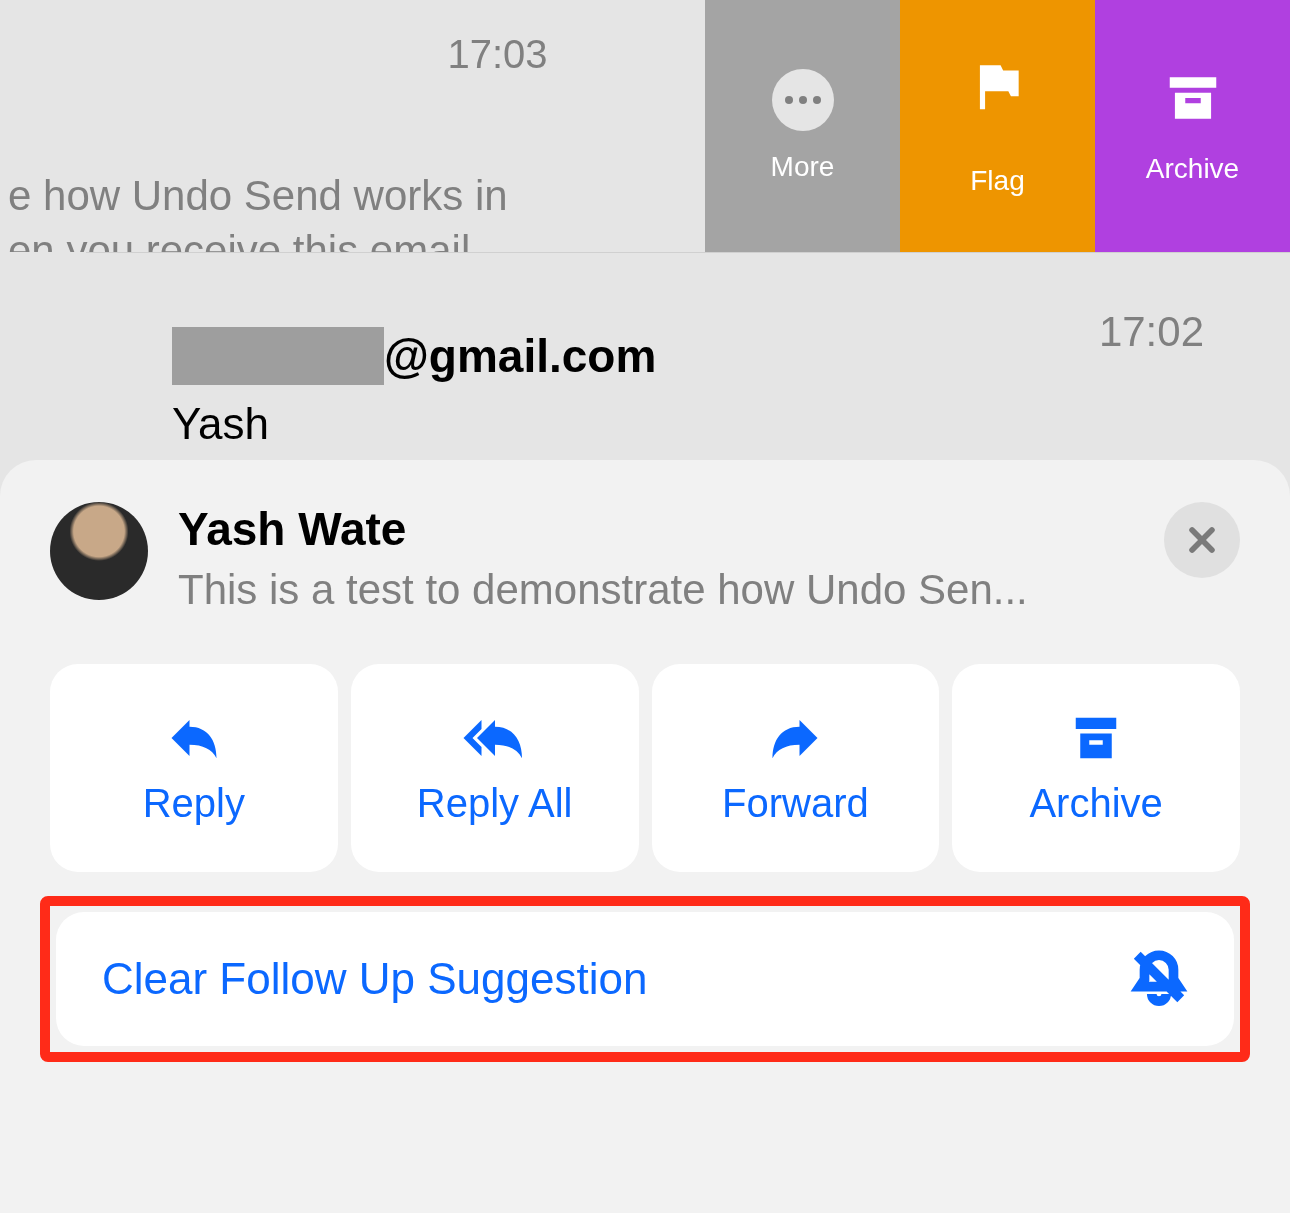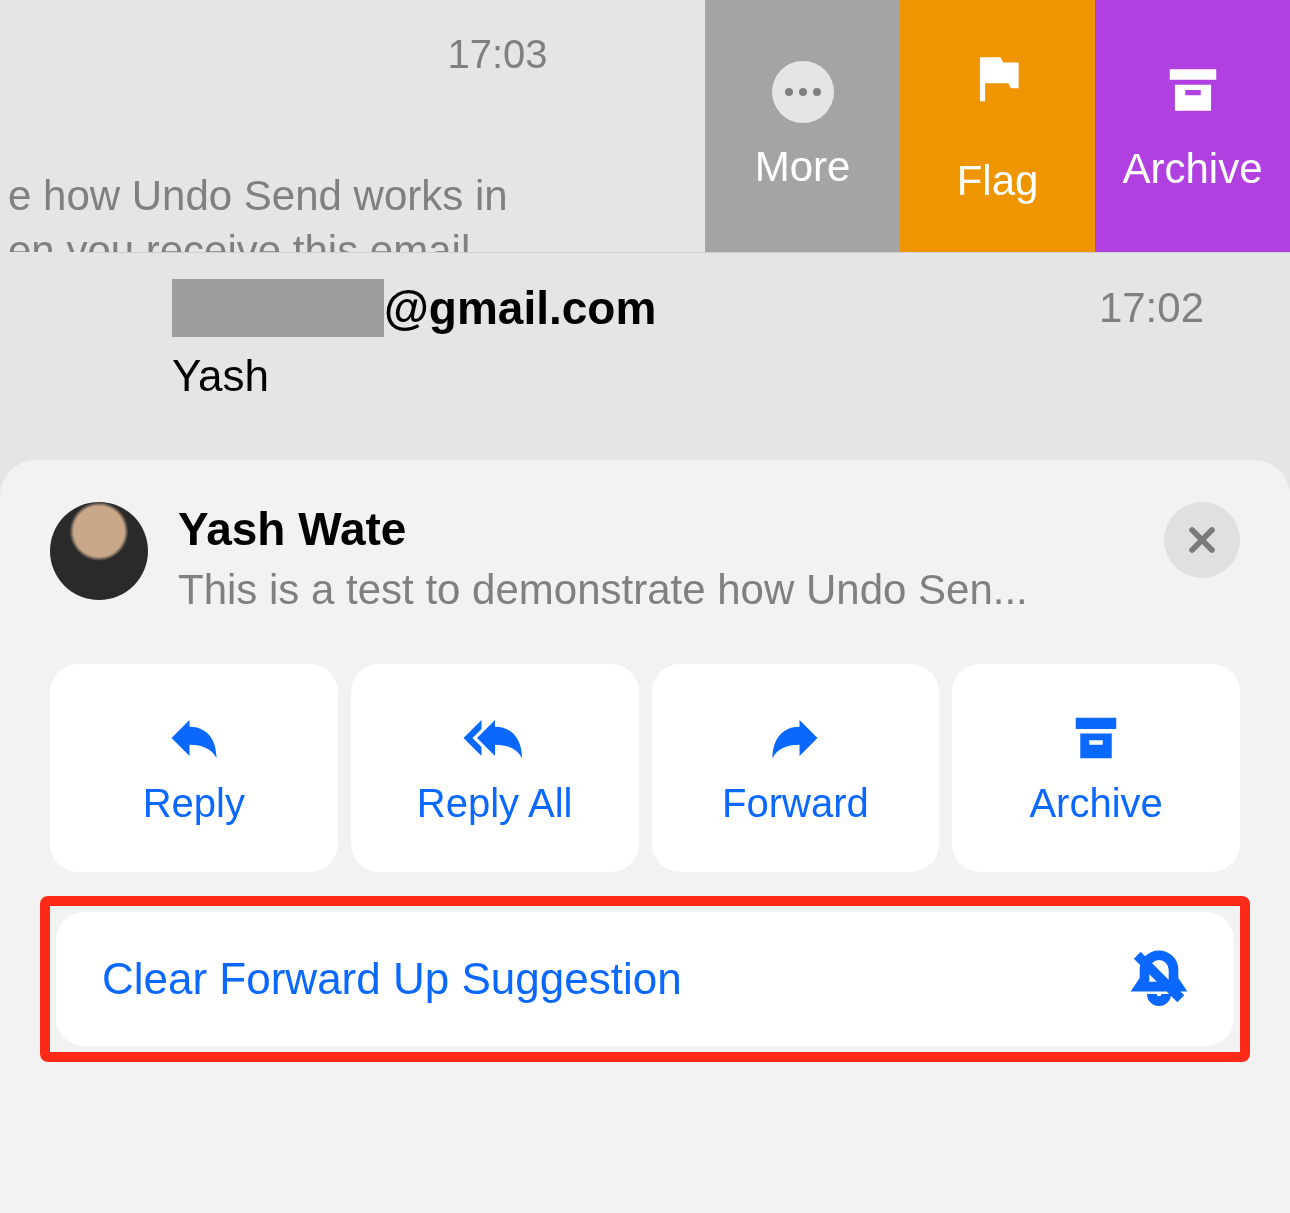--- a/index.html
+++ b/index.html
@@ -45,21 +45,21 @@
       flex-direction: column;
       align-items: center;
       justify-content: center;
       gap: 20px;
     }
     .swipe-more { background: #a4a4a4; }
     .swipe-flag { background: #ee9500; gap: 44px; }
     .swipe-archive { background: #b040e0; }
     .swipe-label {
       color: #fff;
-      font-size: 42px;
+      font-size: 28px;
       font-weight: 400;
     }
     .more-dot {
       width: 62px;
       height: 62px;
       border-radius: 50%;
       background: #e5e5e5;
       display: flex;
       align-items: center;
       justify-content: center;
@@ -79,20 +79,21 @@
     }
     .email-header {
       display: flex;
       justify-content: space-between;
       align-items: center;
     }
     .sender-block {
       display: flex;
       align-items: center;
       gap: 0;
+      margin-top: 48px;
     }
     .redacted {
       width: 212px;
       height: 58px;
       background: #9e9e9e;
       display: inline-block;
     }
     .email-domain {
       font-size: 46px;
       font-weight: 700;
@@ -283,21 +284,21 @@
     <div class="action-btn">
       <svg viewBox="0 0 24 24">
           <path d="M3 3h18v5H3V3zm2 7h14v11H5V10zm4 3v2h6v-2H9z"></path>
         </svg>
       <span class="action-label">Archive</span>
     </div>
   </div>
 
   <div class="clear-row">
     <div class="clear-inner">
-      <span class="clear-label">Clear Forward Up Suggestion</span>
+      <span class="clear-label">Clear Follow Up Suggestion</span>
       <span class="bell-icon">
         <svg viewBox="0 0 24 24">
             <path d="M12 3a6 6 0 0 0-6 6v4l-2 3h16l-2-3V9a6 6 0 0 0-6-6zM9 19a3 3 0 0 0 6 0M3 3l18 18"></path>
           </svg>
       </span>
     </div>
   </div>
 </div>
 
 </body></html>

